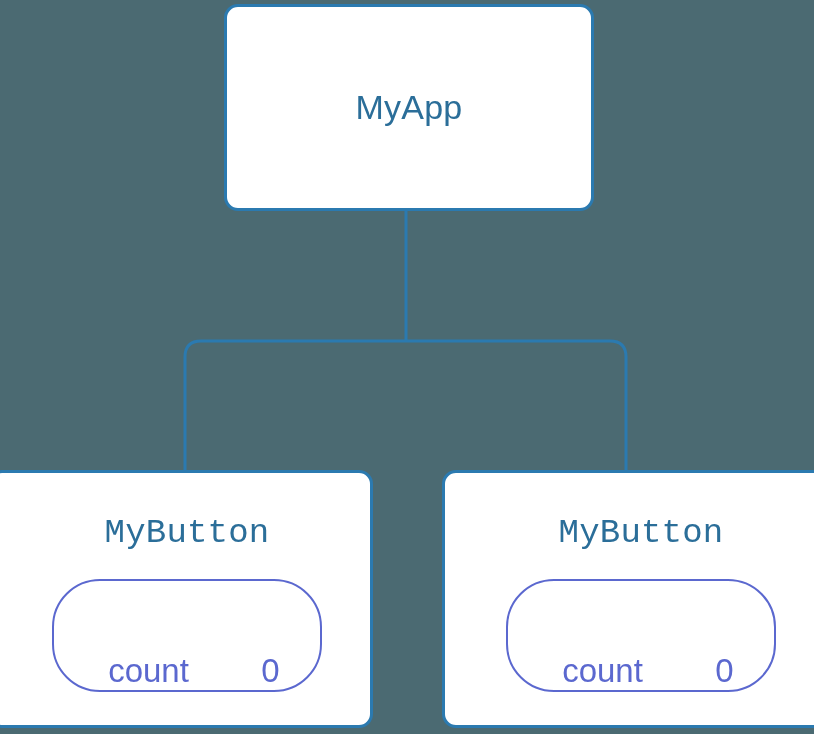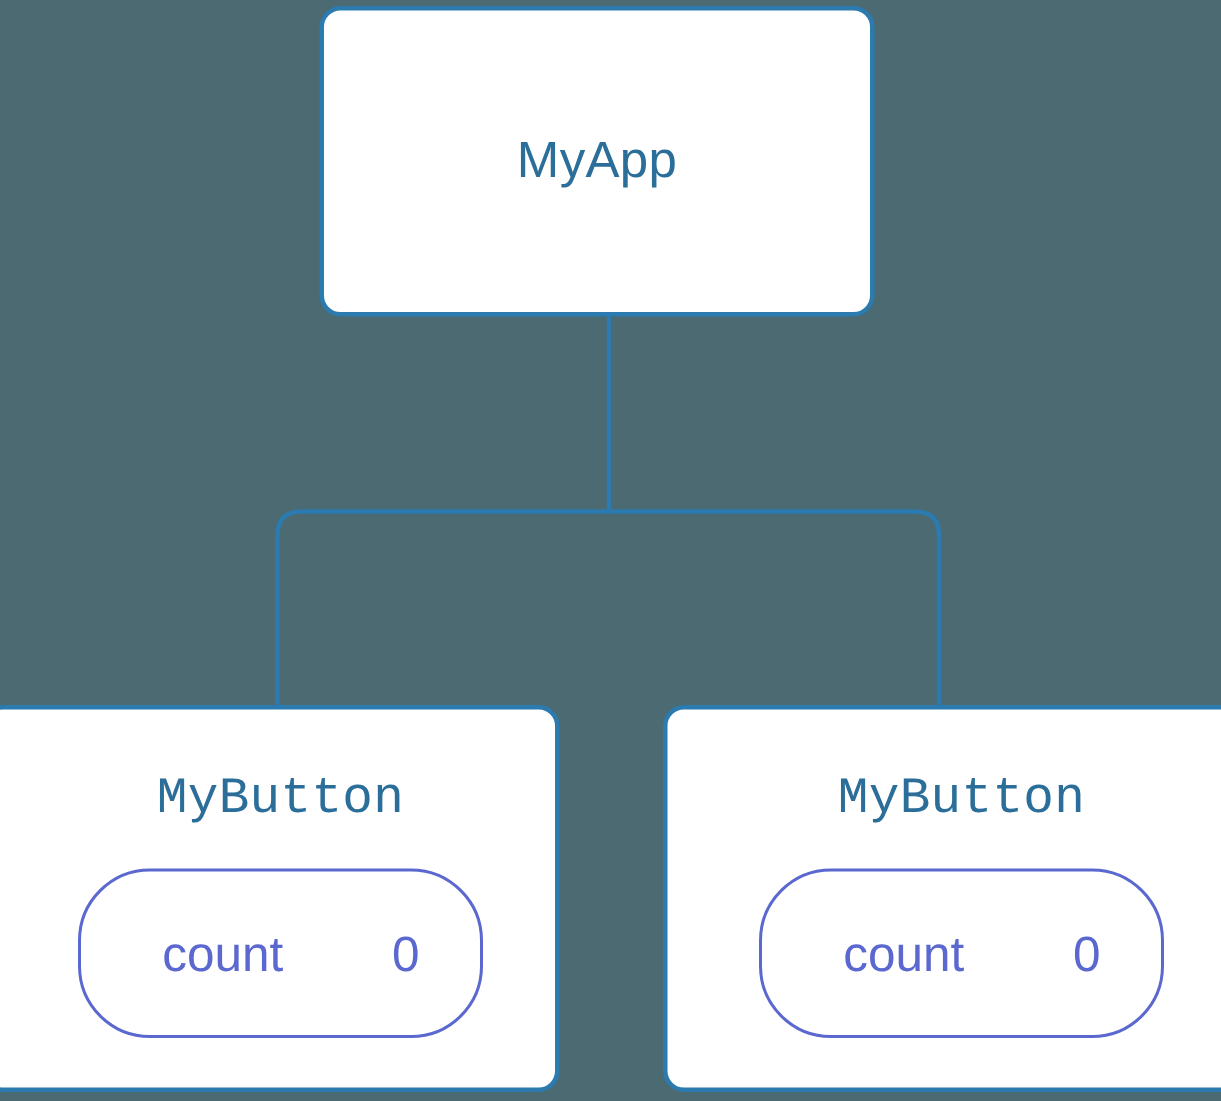--- a/index.html
+++ b/index.html
@@ -35,21 +35,21 @@
     position: absolute;
     box-sizing: border-box;
     background: #ffffff;
     border: 3px solid #2b7ab0;
     border-radius: 14px;
     display: flex;
     flex-direction: column;
     align-items: center;
   }
   .node-root {
-    left: 213px;
+    left: 224px;
     top: 4px;
     width: 370px;
     height: 207px;
     justify-content: center;
   }
   .node-leaf-left {
     left: -12px;
     top: 470px;
     width: 385px;
     height: 258px;
@@ -74,21 +74,21 @@
   .node-leaf-right .node-title {
     margin-left: 13px;
     font-family: Liberation Mono, monospace;
   }
 
   
   .state-pill {
     margin-top: 27px;
     margin-left: 13px;
     display: flex;
-    align-items: center;
+    align-items: flex-end;
     height: 113px;
     box-sizing: border-box;
     border: 2px solid #5b68cf;
     border-radius: 48px;
     background: transparent;
     overflow: hidden;
   }
   .state-key {
     display: flex;
     align-items: center;

